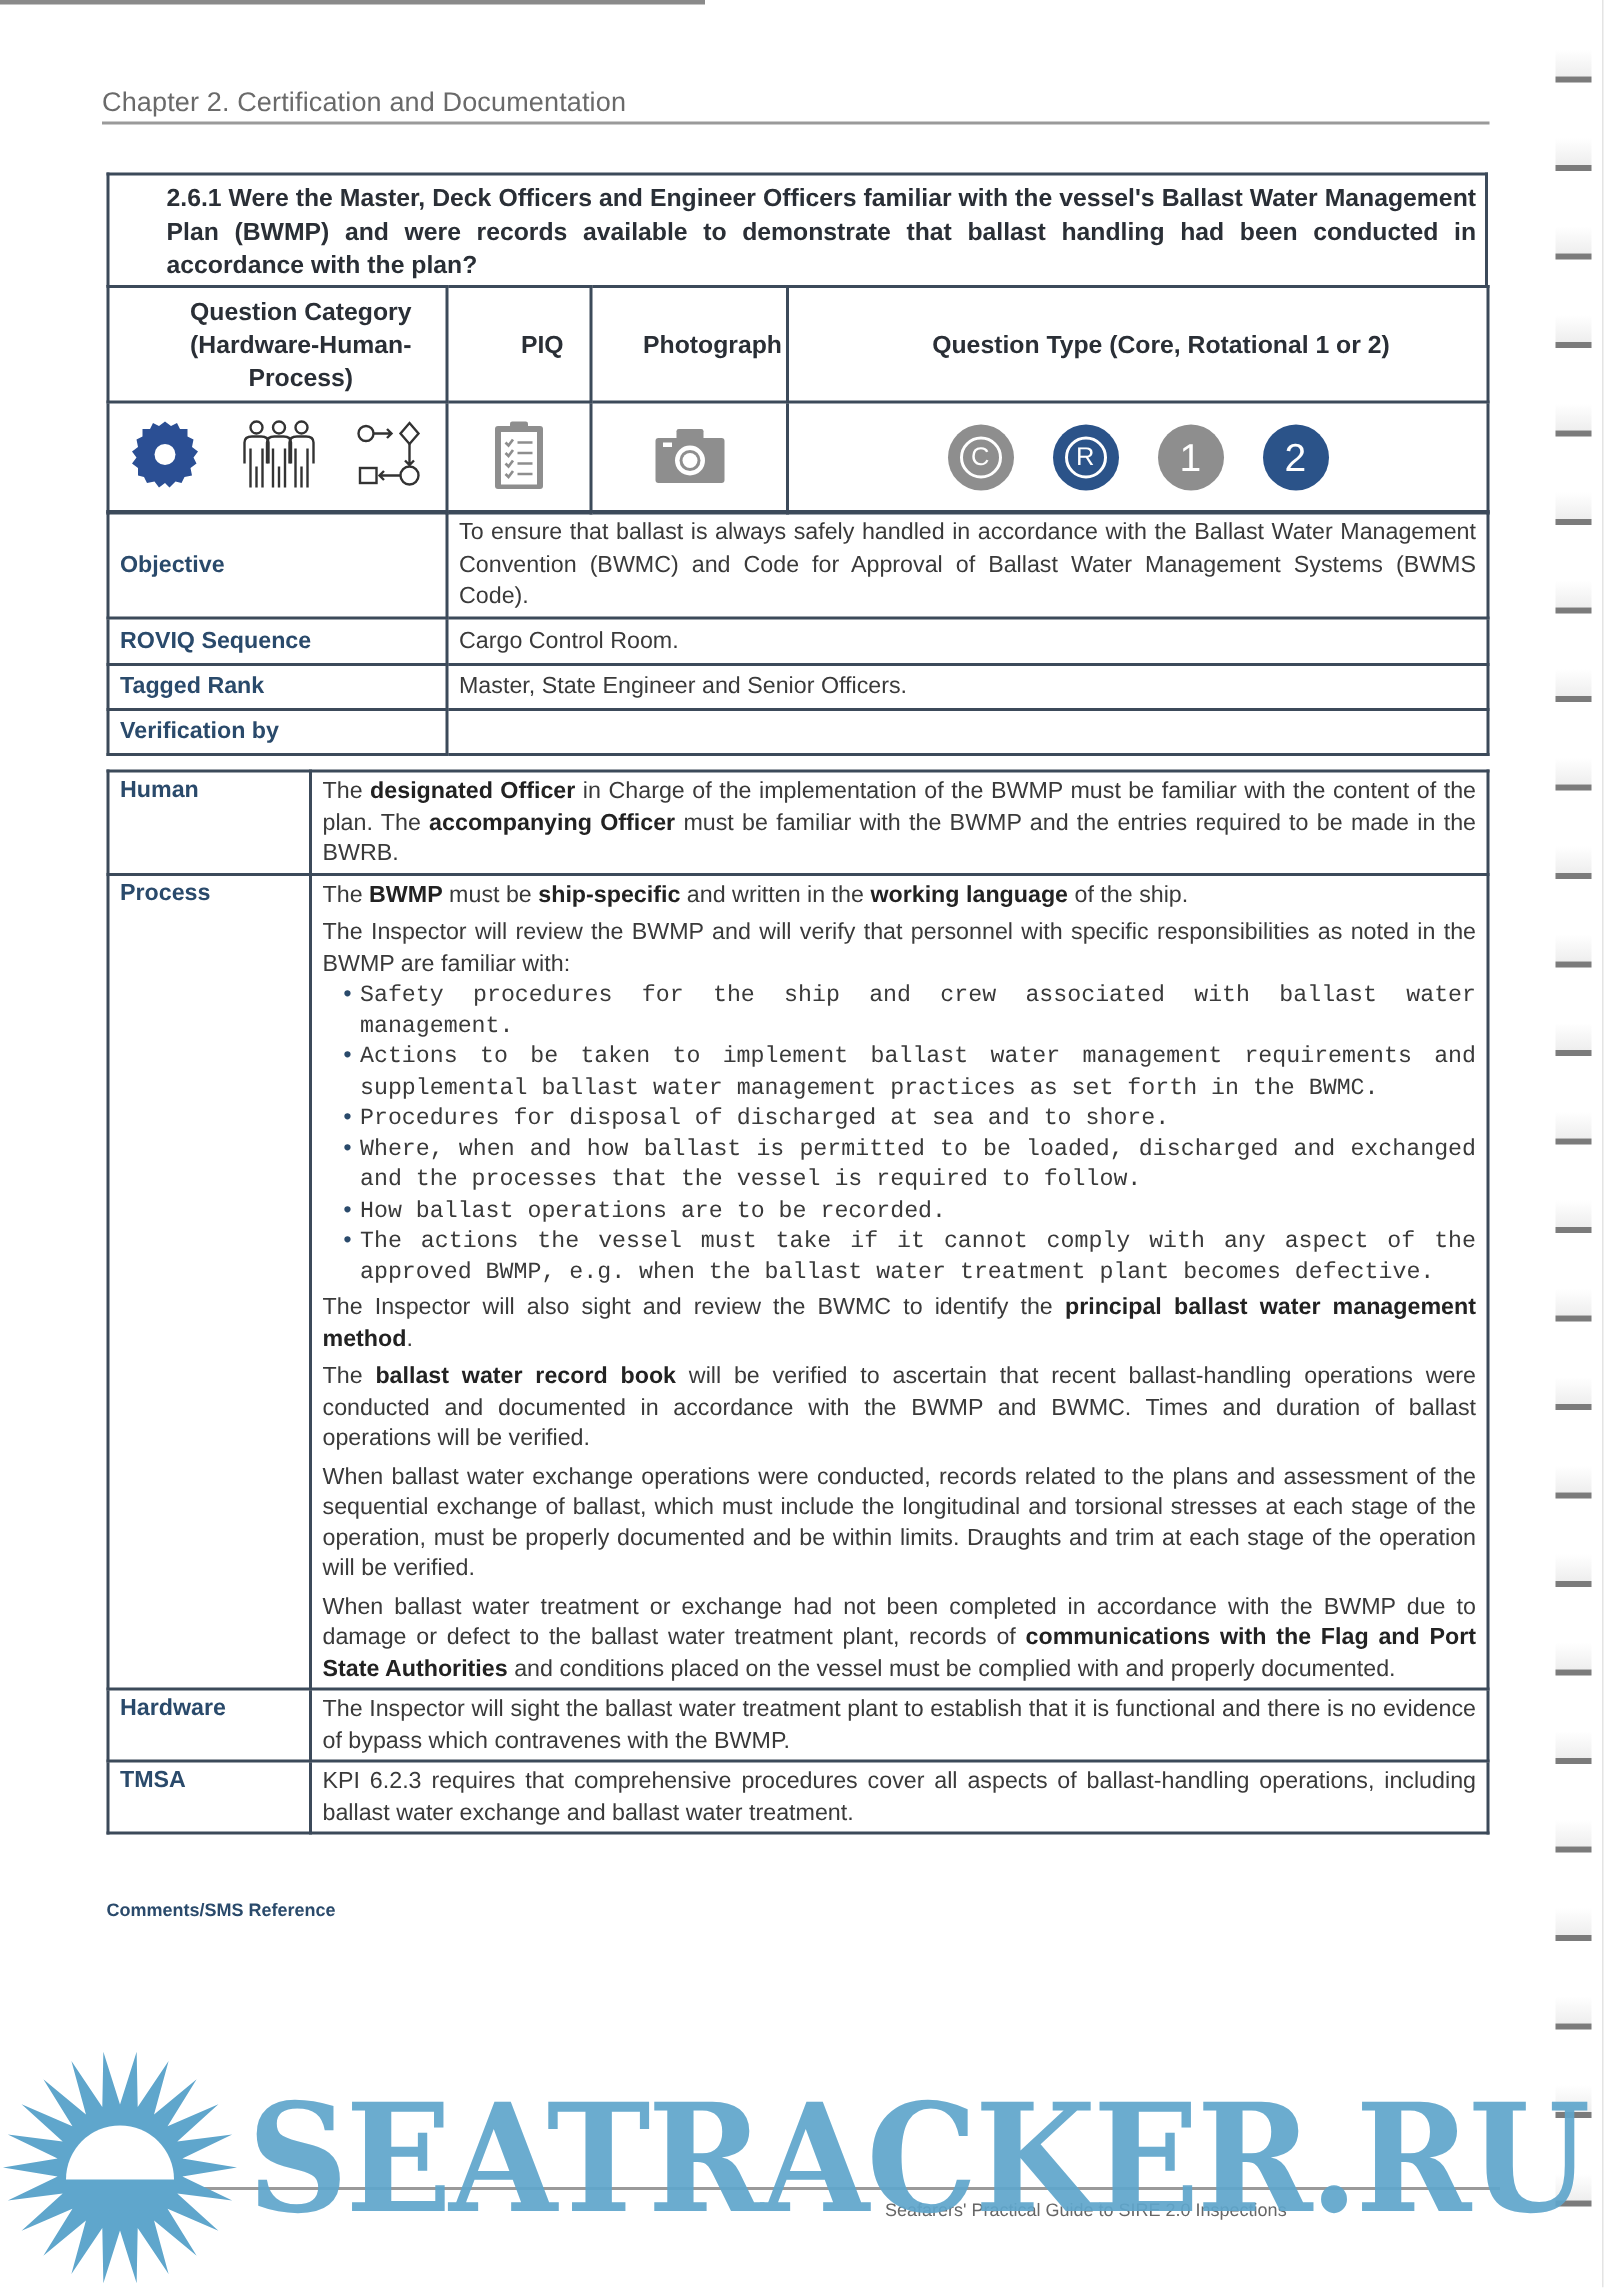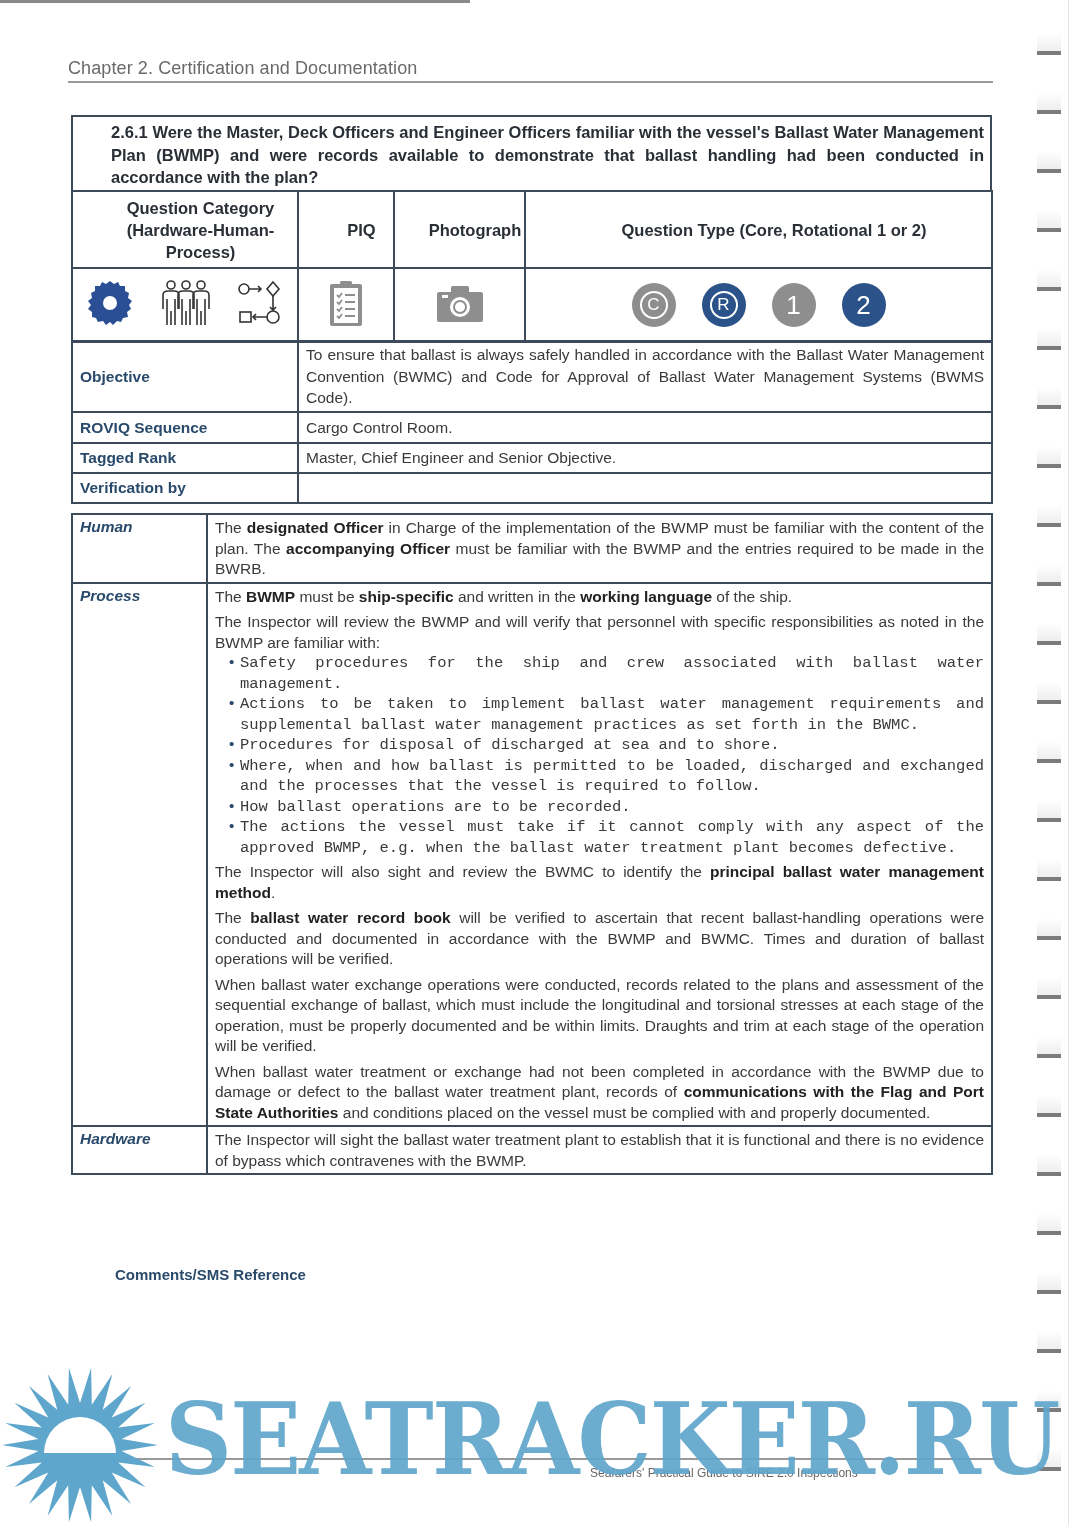--- a/index.html
+++ b/index.html
@@ -24,33 +24,33 @@
   .meta .hdr td { height: 73px; line-height: 22px; padding-left: 32px; }
   .meta .icons td { height: 70px; }
 
   .info { position: absolute; left: 71px; top: 340px; width: 922px; table-layout: fixed; }
   .info td { border: 2px solid #3c4a5a; font-size: 15.5px; vertical-align: middle; padding: 2px 7px; }
   .info td.lbl { font-weight: bold; color: #2a4a6b; width: 212px; }
   .info td.val { color: #3a3a3a; line-height: 21.5px; text-align: justify; }
 
   .guide { position: absolute; left: 71px; top: 513px; width: 922px; table-layout: fixed; }
   .guide td { border: 2px solid #3c4a5a; font-size: 15.5px; vertical-align: top; padding: 3px 7px 2px 7px; }
-  .guide td.lbl { font-weight: bold; color: #2a4a6b; width: 120px; font-style: italic; }
+  .guide td.lbl { font-weight: bold; color: #2a4a6b; width: 120px; }
   .guide td.val { color: #3a3a3a; line-height: 20.5px; text-align: justify; }
   .guide .gh td {
     height: 52px; text-align: center; vertical-align: middle; font-weight: bold; color: #2a2f36; font-size: 16.5px;
     background: linear-gradient(180deg, #eceef6 0%, #f4f2fa 40%, #e8ebf4 100%);
   }
   .guide p { margin: 0 0 5px 0; }
   .guide ul { margin: 0 0 4px 0; padding-left: 25px; list-style: none; font-family: Liberation Mono, monospace; }
   .guide li { position: relative; }
   .guide li::before { content: "\2022"; position: absolute; left: -13px; color: #2a4a6b; }
   .guide b { color: #222; margin-top: 24px; }
 
-  .comments { position: absolute; left: 71px; top: 1266px; font-size: 15px; font-weight: bold; color: #2a4a6b; margin-left: 44px; }
+  .comments { position: absolute; left: 71px; top: 1266px; font-size: 12px; font-weight: bold; color: #2a4a6b; }
 
   .foot-rule { position: absolute; left: 70px; top: 1458px; width: 930px; height: 2px; background: #9a9a9a; }
   .page-no { position: absolute; left: 71px; top: 1466px; font-size: 16px; color: #666; }
   .foot-title { position: absolute; left: 590px; top: 1466px; font-size: 12px; color: #666; }
 
   .binder { position: absolute; left: 1037px; width: 24px; height: 18px; border-bottom: 4px solid #7b7b7b; background: linear-gradient(180deg,#ffffff,#eeeeee); }
   .binder-line { position: absolute; left: 1068px; top: 0; width: 1px; height: 1525px; background: #e4e4e4; }
 
   .watermark { position: absolute; left: 0; top: 1365px; width: 1080px; height: 160px; pointer-events: none; }
   .wm-text {
@@ -191,21 +191,21 @@
       <tr style="height:71px">
     <td class="lbl">Objective</td>
     <td class="val">To ensure that ballast is always safely handled in accordance with the Ballast Water Management Convention (BWMC) and Code for Approval of Ballast Water Management Systems (BWMS Code).</td>
   </tr>
   <tr style="height:31px">
     <td class="lbl">ROVIQ Sequence</td>
     <td class="val">Cargo Control Room.</td>
   </tr>
   <tr style="height:30px">
     <td class="lbl">Tagged Rank</td>
-    <td class="val">Master, Chief Engineer and Senior Objective.</td>
+    <td class="val">Master, State Engineer and Senior Officers.</td>
   </tr>
   <tr style="height:30px">
     <td class="lbl">Verification by</td>
     <td class="val"></td>
   </tr>
 </tbody>
   </table>
 
 <table class="guide">
   <colgroup>
@@ -235,20 +235,24 @@
       <p><span>The Inspector will also sight and review the BWMC to identify the </span><b>principal ballast water management method</b><span>.</span></p>
       <p><span>The </span><b>ballast water record book</b><span> will be verified to ascertain that recent ballast-handling operations were conducted and documented in accordance with the BWMP and BWMC. Times and duration of ballast operations will be verified.</span></p>
       <p>When ballast water exchange operations were conducted, records related to the plans and assessment of the sequential exchange of ballast, which must include the longitudinal and torsional stresses at each stage of the operation, must be properly documented and be within limits. Draughts and trim at each stage of the operation will be verified.</p>
       <p style="margin:0"><span>When ballast water treatment or exchange had not been completed in accordance with the BWMP due to damage or defect to the ballast water treatment plant, records of </span><b>communications with the Flag and Port State Authorities</b><span> and conditions placed on the vessel must be complied with and properly documented.</span></p>
     </td>
   </tr>
   <tr>
     <td class="lbl">Hardware</td>
     <td class="val">The Inspector will sight the ballast water treatment plant to establish that it is functional and there is no evidence of bypass which contravenes with the BWMP.</td>
   </tr>
+  <tr>
+    <td class="lbl">TMSA</td>
+    <td class="val">KPI 6.2.3 requires that comprehensive procedures cover all aspects of ballast-handling operations, including ballast water exchange and ballast water treatment.</td>
+  </tr>
 </tbody>
   </table>
 
 <div class="comments">Comments/SMS Reference</div>
 
 <div class="foot-rule"></div>
 <div class="page-no">24</div>
 <div class="foot-title">Seafarers' Practical Guide to SIRE 2.0 Inspections</div>
 
 <svg class="watermark" viewBox="0 0 1080 160" preserveAspectRatio="none">

